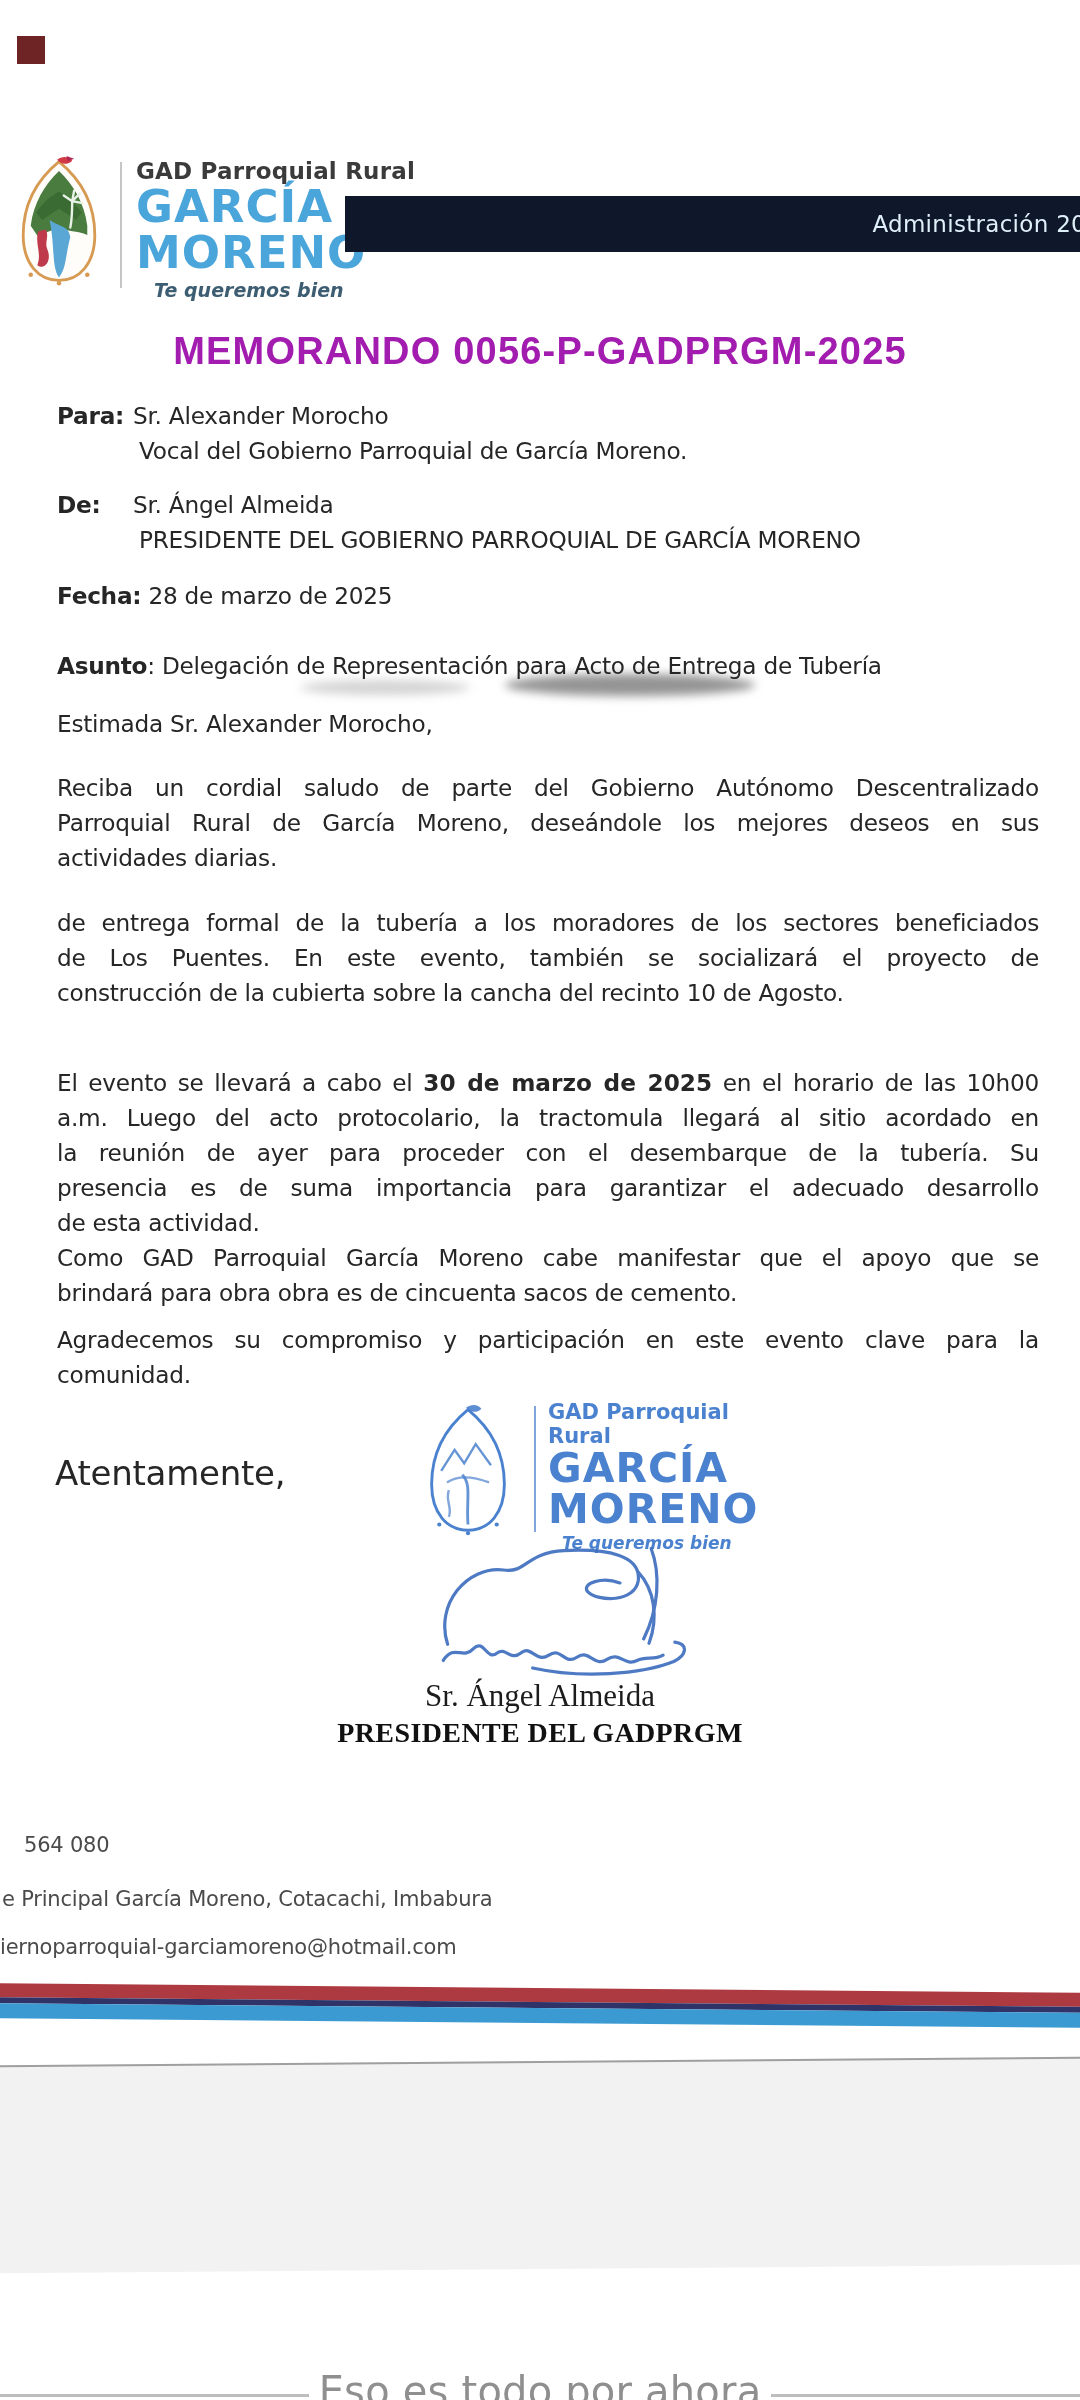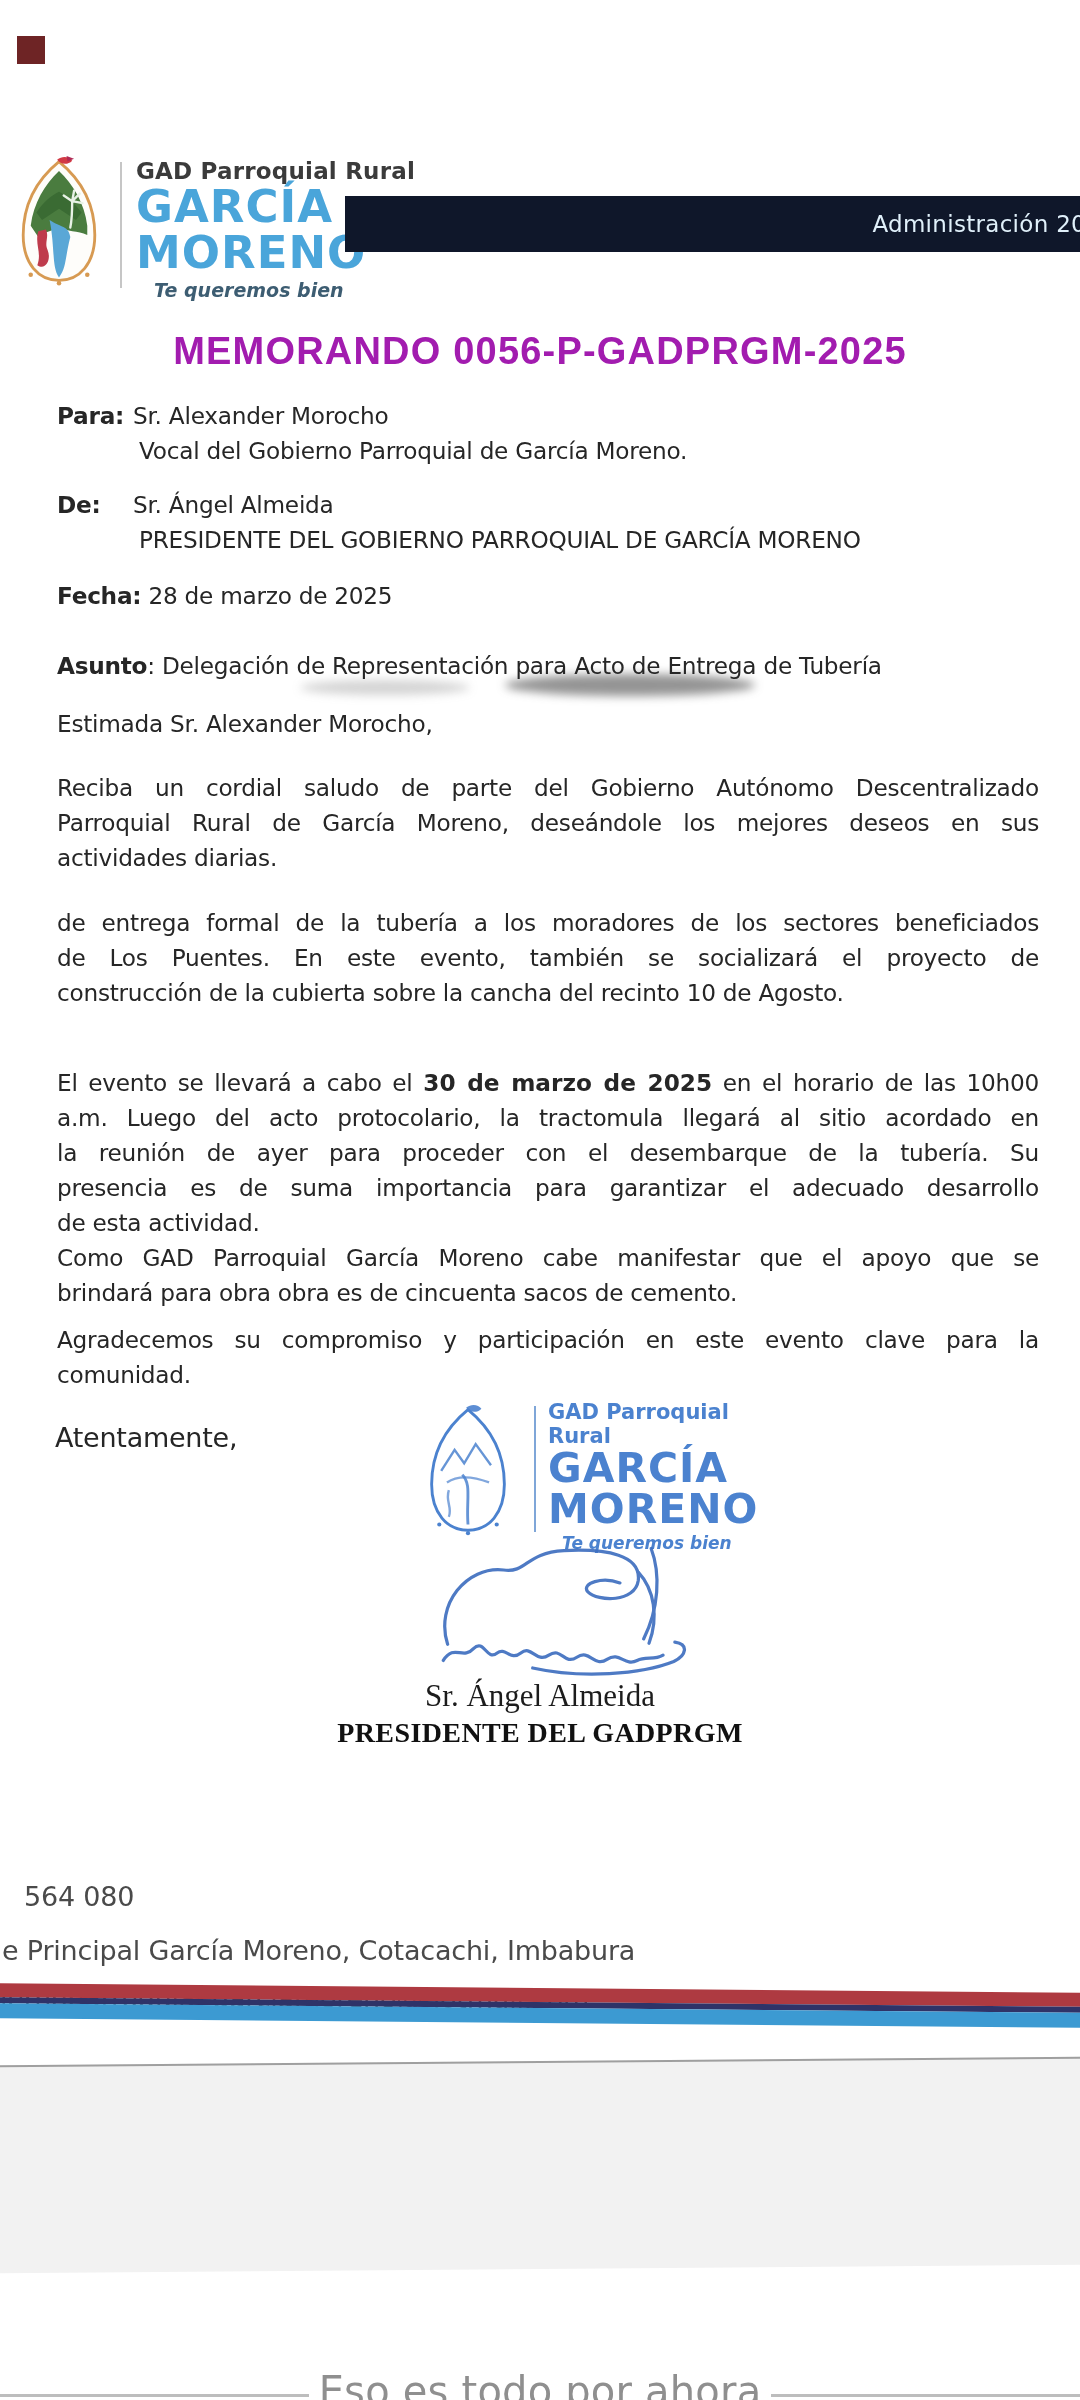--- a/index.html
+++ b/index.html
@@ -37,28 +37,28 @@
 
   
   .stamp{position:absolute;left:418px;top:1396px;width:360px;height:146px;color:#4b82cf;}
   .stamp-crest{position:absolute;left:0;top:6px;width:100px;height:134px;}
   .stamp-divider{position:absolute;left:116px;top:10px;width:2px;height:126px;background:#7fa6d8;}
   .stamp-text{position:absolute;left:130px;top:4px;}
   .stamp-org{font-size:21px;font-weight:bold;color:#4b82cf;}
   .stamp-name{font-size:41px;line-height:41px;font-weight:bold;color:#4b82cf;letter-spacing:1px;}
   .stamp-tagline{font-size:17px;font-style:italic;font-weight:bold;color:#4b82cf;padding-left:14px;margin-top:3px;}
 
-  .closing{position:absolute;left:55px;top:1420px;font-size:27px;}
+  .closing{position:absolute;left:55px;top:1456px;font-size:34px;}
   .signature{position:absolute;left:425px;top:1542px;width:280px;height:140px;}
   .signer{position:absolute;left:200px;top:1678px;width:680px;text-align:center;font-family:"Liberation Serif",serif;}
   .signer-name{font-size:31px;color:#1c1c1c;}
   .signer-title{font-size:28px;font-weight:bold;color:#111;letter-spacing:.4px;margin-top:3px;}
 
   
-  .footer-line{position:absolute;font-size:27px;letter-spacing:-.2px;color:#4a4a4a;white-space:nowrap;margin-top:48px;}
+  .footer-line{position:absolute;font-size:21px;letter-spacing:-.2px;color:#4a4a4a;white-space:nowrap;}
   .f1{left:24px;top:1833px;}
   .f2{left:2px;top:1887px;}
   .f3{left:0px;top:1935px;}
 
   
   .tricolor{position:absolute;left:-20px;top:1988px;width:1120px;transform:rotate(.5deg);transform-origin:50% 50%;}
   .stripe-red{height:14px;background:#ae3a41;}
   .stripe-navy{height:6px;background:#2f3368;}
   .stripe-blue{height:15px;background:#3c9ad2;}
 

